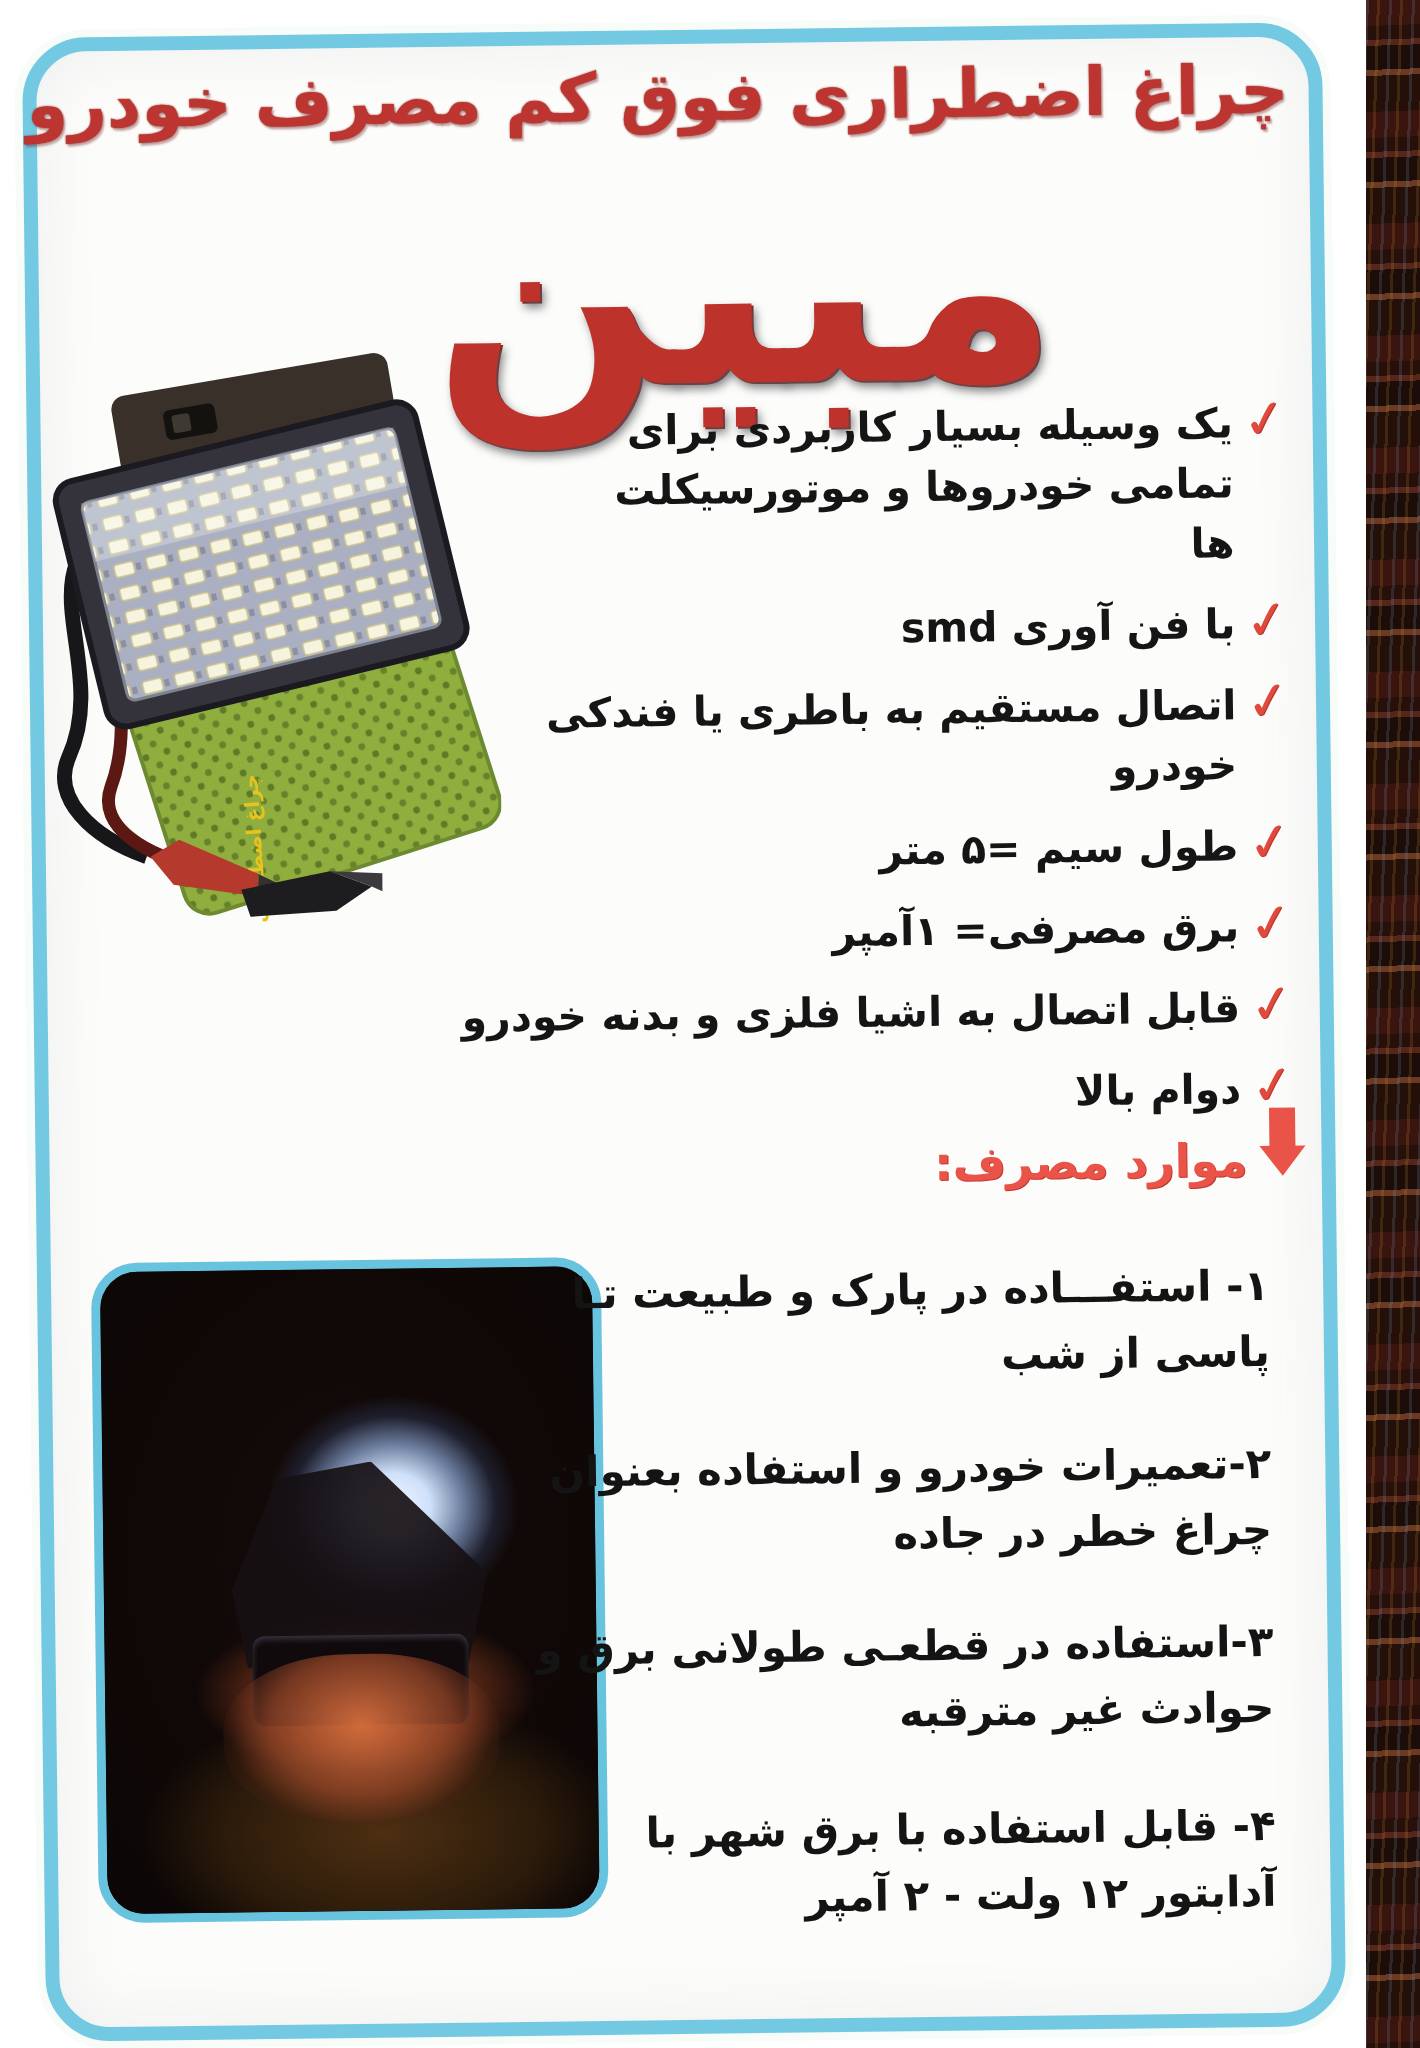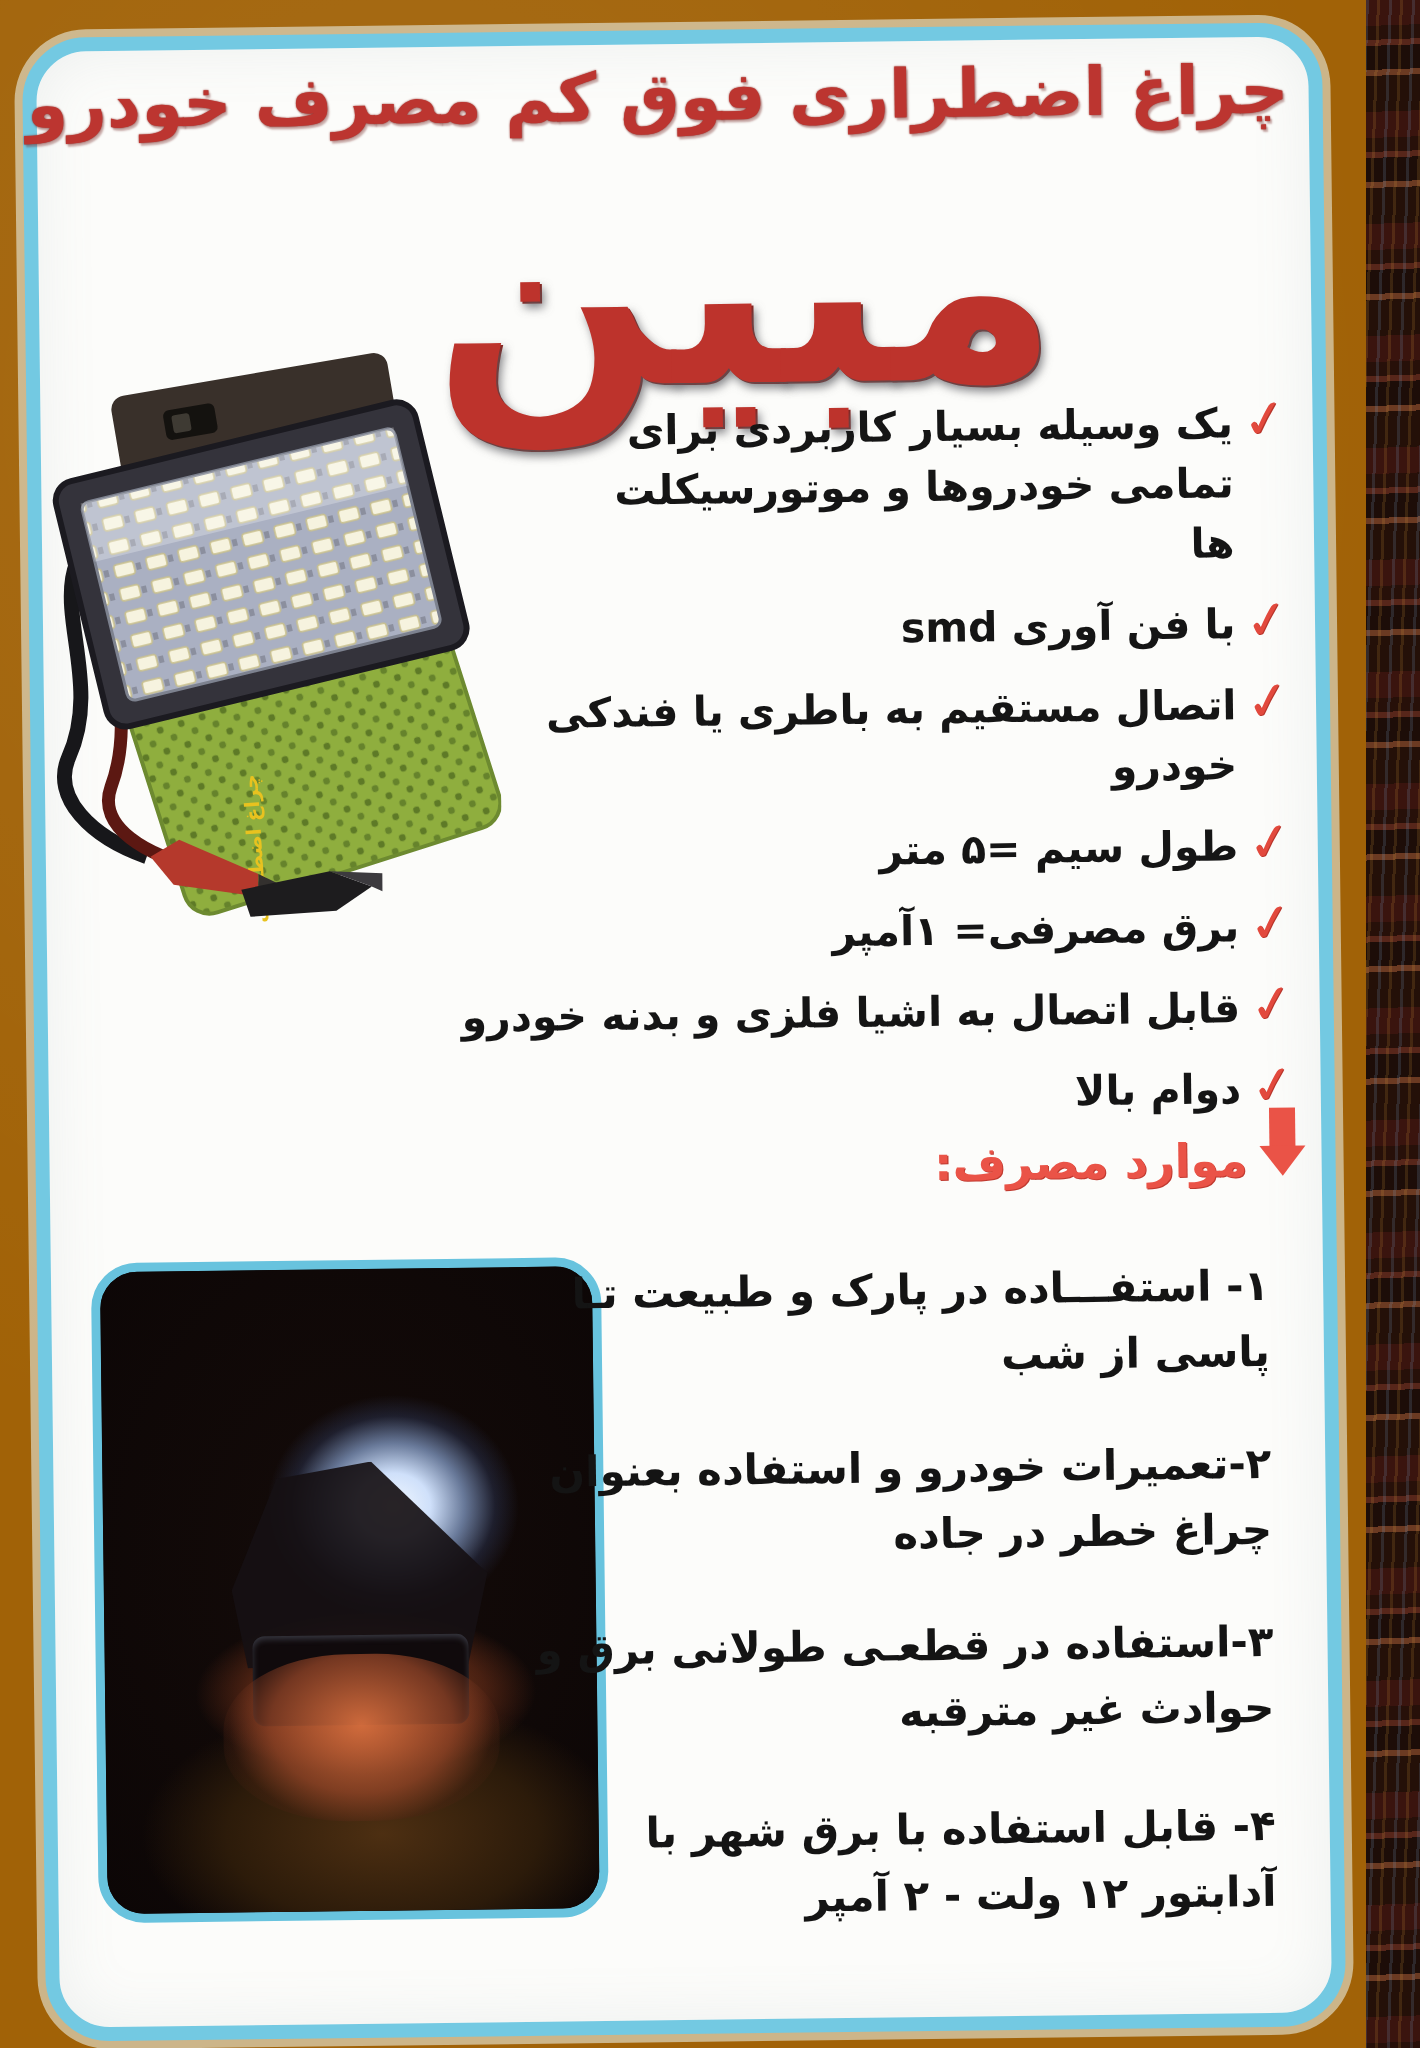--- a/index.html
+++ b/index.html
@@ -8,21 +8,21 @@
 
   
   .carpet{position:absolute;right:0;top:0;width:54px;height:100%;
     background:
       repeating-linear-gradient(178deg,#3a140e 0 26px,#271009 26px 40px,#57261a 40px 46px,#1d0d08 46px 70px,#6b3a22 70px 76px,#241008 76px 112px),
       #2a120c;}
   .carpet::after{content:"";position:absolute;inset:0;
     background:repeating-linear-gradient(92deg,rgba(120,160,200,.18) 0 3px,transparent 3px 11px,rgba(220,160,60,.16) 11px 14px,transparent 14px 23px);}
 
   
-  .flyer{position:absolute;left:0;top:0;right:54px;bottom:0;background:#a16207;padding-left:47px;}
+  .flyer{position:absolute;left:0;top:0;right:54px;bottom:0;background:#ffffff;padding-left:47px;}
   .flyer::before{content:"";position:absolute;inset:0;
     background:radial-gradient(120% 90% at 30% 20%,rgba(255,255,255,.07),transparent 60%);}
 
   
   .card{position:absolute;left:34px;top:30px;width:1272px;height:1976px;
     background:#fcfcfa;border:14px solid #73c9e2;border-radius:64px;
     box-shadow:0 0 0 8px rgba(240,250,244,.55), inset 0 0 60px rgba(120,150,160,.12);
     transform:rotate(-0.7deg);}
   .content{position:absolute;inset:0;direction:rtl;}
 

